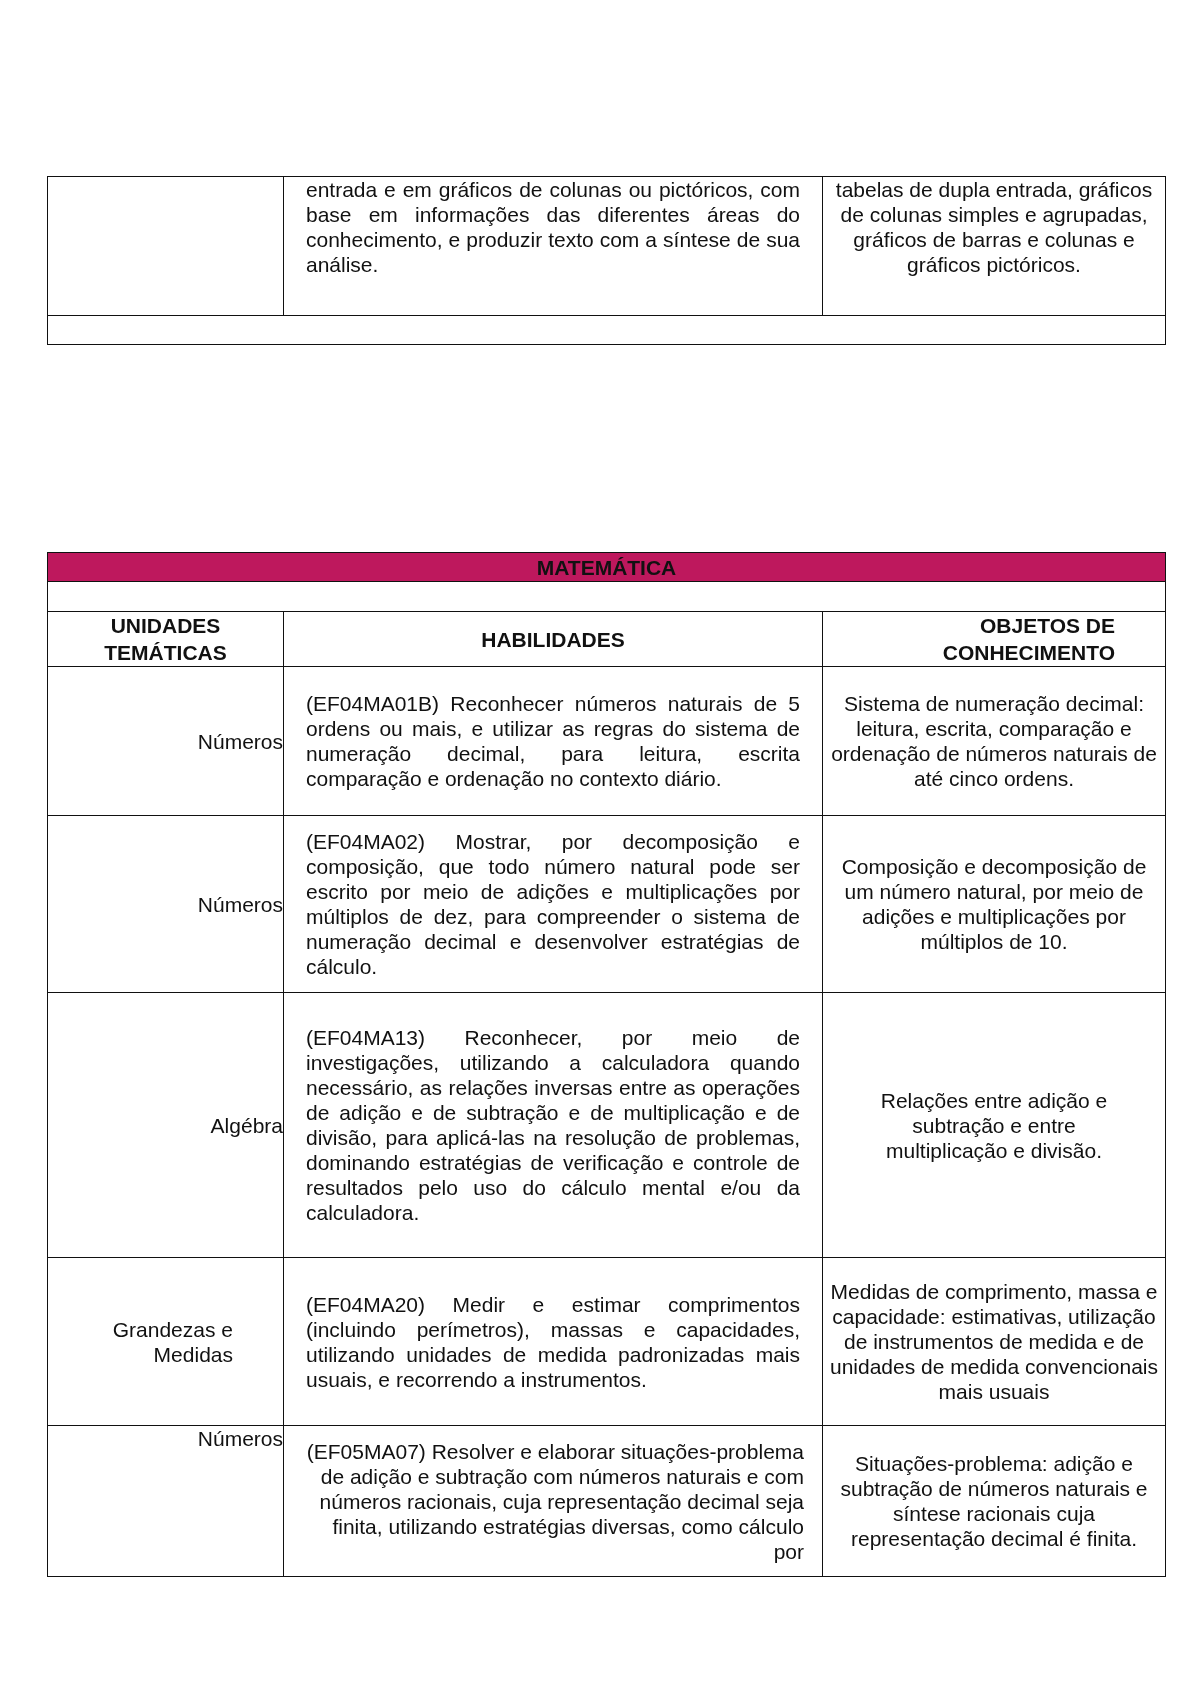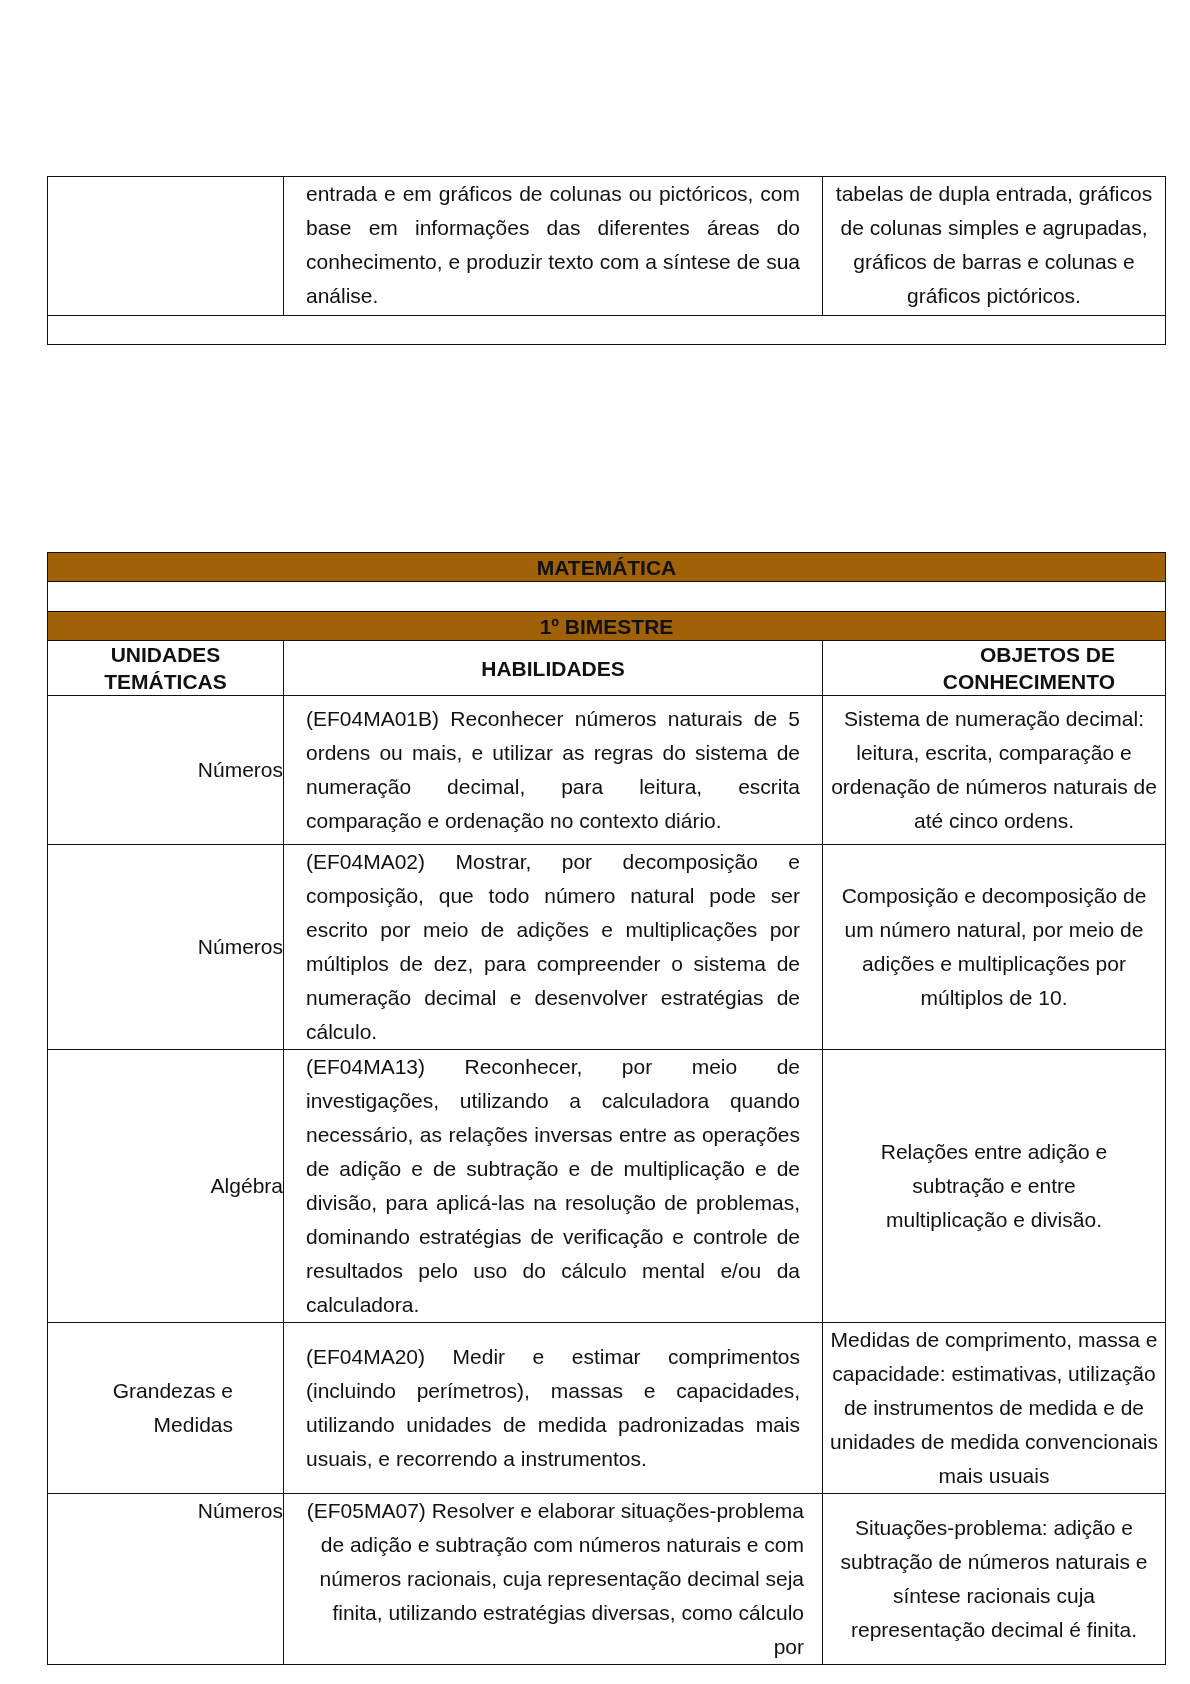--- a/index.html
+++ b/index.html
@@ -1,25 +1,25 @@
 <!DOCTYPE html>
 <html><head>
 <meta charset="utf-8">
 <style>
   html, body { margin: 0; padding: 0; background: #ffffff; }
   body { width: 1190px; height: 1684px; position: relative; overflow: hidden;
          font-family: "Liberation Sans", sans-serif; color: #111; }
   table { border-collapse: collapse; position: absolute; left: 47px; width: 1118px; table-layout: fixed; }
-  td { border: 1.5px solid #111; padding: 0; vertical-align: middle; font-size: 21px; line-height: 34px; }
+  td { border: 1.5px solid #111; padding: 0; vertical-align: middle; font-size: 21px; line-height: 25px; }
   .c1 { width: 236px; }
   .c2 { width: 539px; }
   .c3 { width: 343px; }
   .just { text-align: justify; padding: 0 22px 0 22px; }
   .center { text-align: right; }
-  .orange { background: #a16207; }
+  .orange { background: #be185d; }
   .band { text-align: center; font-weight: bold; font-size: 21px; line-height: 27px; }
   .hdr { text-align: center; font-weight: bold; font-size: 21px; line-height: 27px; }
   .obj { text-align: center; padding: 0 6px; }
   .top-cell { vertical-align: top; }
   #t1 { top: 176px; }
   #t2 { top: 552px; }
 </style>
 </head>
 <body>
 
@@ -47,23 +47,20 @@
       <col class="c2">
       <col class="c3">
     </colgroup>
   <tbody>
       <tr style="height:29px">
     <td colspan="3" class="band orange">MATEMÁTICA</td>
   </tr>
   <tr style="height:30px">
     <td colspan="3"></td>
   </tr>
-  <tr style="height:29px">
-    <td colspan="3" class="band orange">1º BIMESTRE</td>
-  </tr>
   <tr style="height:46px">
     <td class="hdr" style="padding:0 28px;">UNIDADES TEMÁTICAS</td>
     <td class="hdr">HABILIDADES</td>
     <td class="hdr" style="padding:0 50px;text-align:right;">OBJETOS DE CONHECIMENTO</td>
   </tr>
   <tr style="height:149px">
     <td class="center">Números</td>
     <td class="just">(EF04MA01B) Reconhecer números naturais de 5 ordens ou mais, e utilizar as regras do sistema de numeração decimal, para leitura, escrita comparação e ordenação no contexto diário.</td>
     <td class="obj" style="padding:0 0;">Sistema de numeração decimal: leitura, escrita, comparação e ordenação de números naturais de até cinco ordens.</td>
   </tr>

